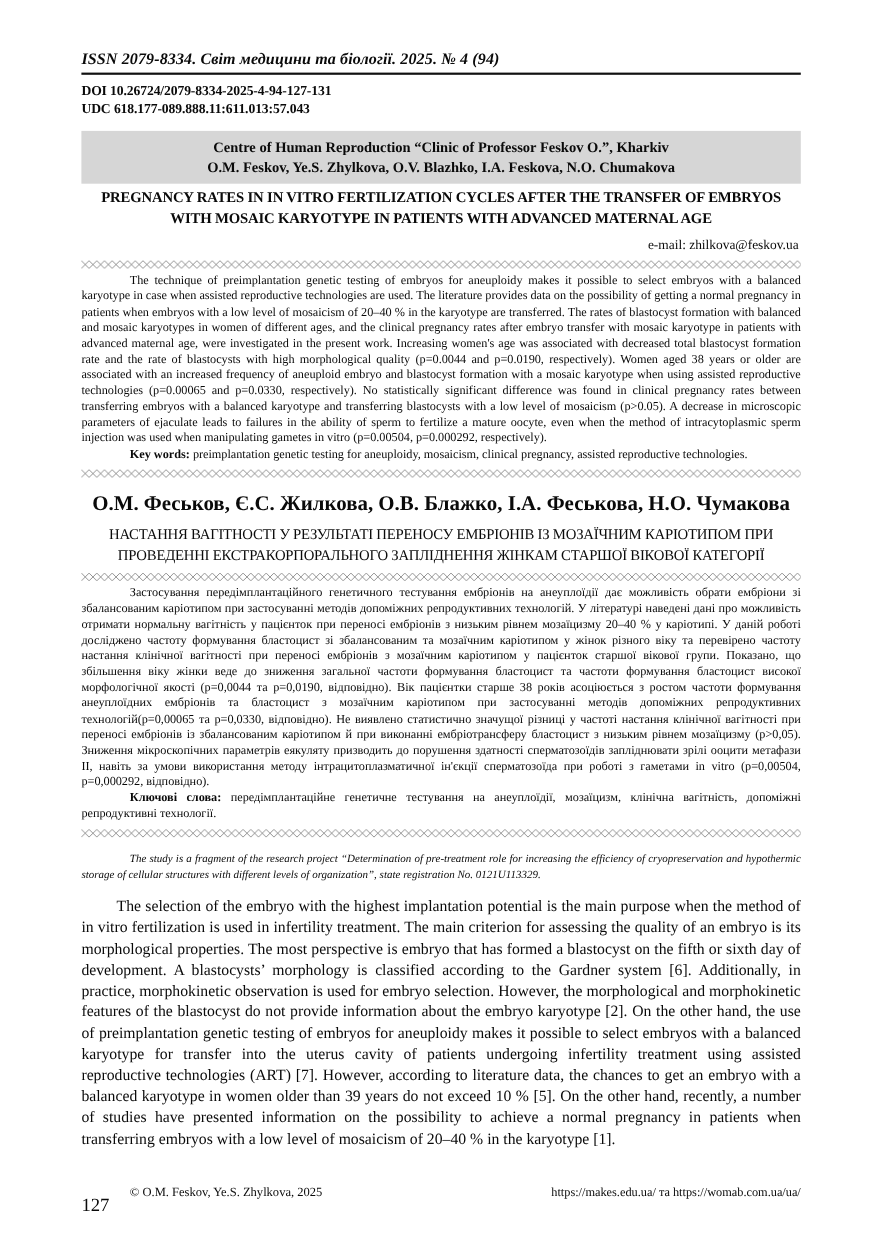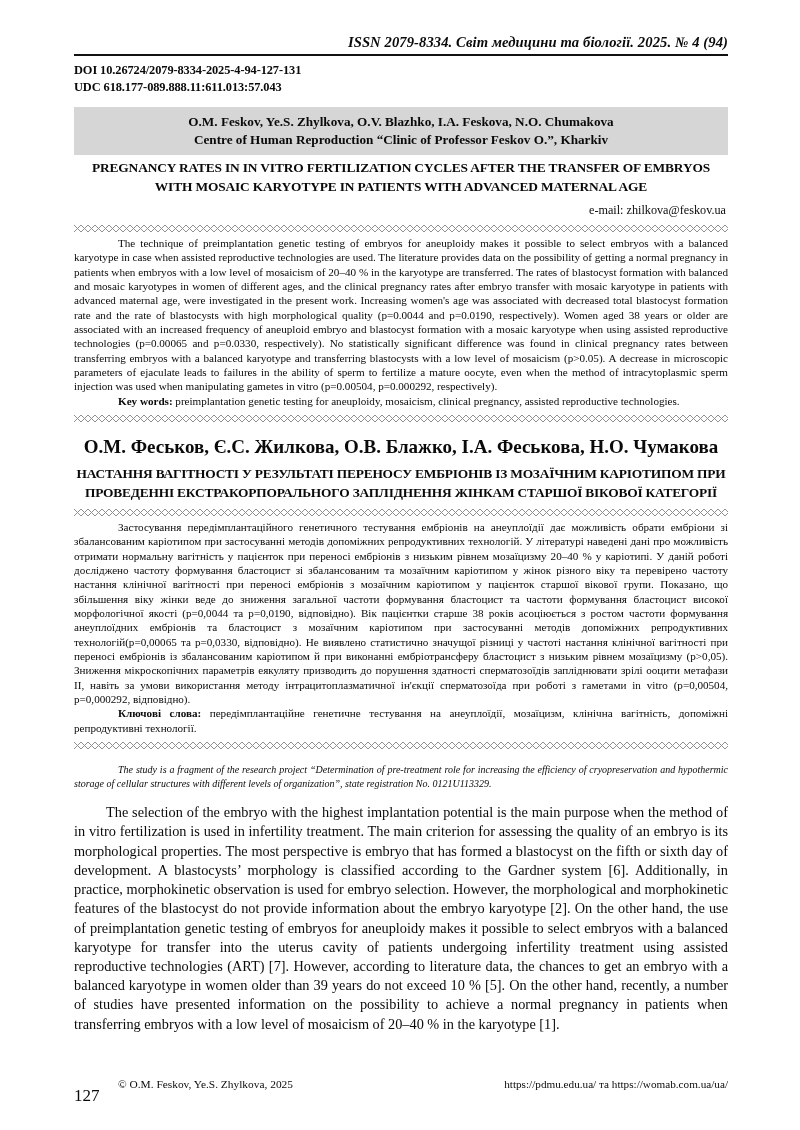--- a/index.html
+++ b/index.html
@@ -24,26 +24,25 @@
   }
   .inner {
     position: absolute;
     left: 74px;
     top: 0;
     width: 654px;
   }
 
   
   .runhead {
-    text-align: right;
     font-style: italic;
     font-weight: bold;
     font-size: 14.6px;
     letter-spacing: 0.1px;
-    padding-top: 34px;
+    padding-top: 46px;
     padding-bottom: 3px;
   }
   .rule {
     border-bottom: 2px solid #111;
     width: 100%;
     margin-bottom: 6px;
   }
 
   
   .doi-block {
@@ -109,21 +108,21 @@
 
   
   .ua-authors {
     text-align: center;
     font-weight: bold;
     font-size: 19px;
     margin-top: 14px;
   }
   .ua-title {
     text-align: center;
-    font-weight: bold;
+    font-weight: normal;
     font-size: 13.4px;
     line-height: 1.38;
     letter-spacing: -0.2px;
     margin-top: 7px;
   }
 
   
   .note {
     font-style: italic;
     font-size: 10px;
@@ -179,22 +178,22 @@
 
     <div class="runhead">ISSN 2079-8334. Світ медицини та біології. 2025. № 4 (94)</div>
     <div class="rule"></div>
 
     <div class="doi-block">
       <div>DOI 10.26724/2079-8334-2025-4-94-127-131</div>
       <div>UDC 618.177-089.888.11:611.013:57.043</div>
     </div>
 
     <div class="author-band">
+      <div>Centre of Human Reproduction “Clinic of Professor Feskov O.”, Kharkiv</div>
       <div>O.M. Feskov, Ye.S. Zhylkova, O.V. Blazhko, I.A. Feskova, N.O. Chumakova</div>
-      <div>Centre of Human Reproduction “Clinic of Professor Feskov O.”, Kharkiv</div>
     </div>
 
     <div class="art-title">PREGNANCY RATES IN IN VITRO FERTILIZATION CYCLES AFTER THE TRANSFER OF EMBRYOS WITH MOSAIC KARYOTYPE IN PATIENTS WITH ADVANCED MATERNAL AGE</div>
 
     <div class="email">e-mail: zhilkova@feskov.ua</div>
 
     <div class="wavy"></div>
 
     <div class="abstract">
       <p class="ind">The technique of preimplantation genetic testing of embryos for aneuploidy makes it possible to select embryos with a balanced karyotype in case when assisted reproductive technologies are used. The literature provides data on the possibility of getting a normal pregnancy in patients when embryos with a low level of mosaicism of 20–40 % in the karyotype are transferred. The rates of blastocyst formation with balanced and mosaic karyotypes in women of different ages, and the clinical pregnancy rates after embryo transfer with mosaic karyotype in patients with advanced maternal age, were investigated in the present work. Increasing women's age was associated with decreased total blastocyst formation rate and the rate of blastocysts with high morphological quality (p=0.0044 and p=0.0190, respectively). Women aged 38 years or older are associated with an increased frequency of aneuploid embryo and blastocyst formation with a mosaic karyotype when using assisted reproductive technologies (p=0.00065 and p=0.0330, respectively). No statistically significant difference was found in clinical pregnancy rates between transferring embryos with a balanced karyotype and transferring blastocysts with a low level of mosaicism (p&gt;0.05). A decrease in microscopic parameters of ejaculate leads to failures in the ability of sperm to fertilize a mature oocyte, even when the method of intracytoplasmic sperm injection was used when manipulating gametes in vitro (p=0.00504, p=0.000292, respectively).</p>
@@ -221,15 +220,15 @@
 
     <div class="body-text">
       <p>The selection of the embryo with the highest implantation potential is the main purpose when the method of in vitro fertilization is used in infertility treatment. The main criterion for assessing the quality of an embryo is its morphological properties. The most perspective is embryo that has formed a blastocyst on the fifth or sixth day of development. A blastocysts’ morphology is classified according to the Gardner system [6]. Additionally, in practice, morphokinetic observation is used for embryo selection. However, the morphological and morphokinetic features of the blastocyst do not provide information about the embryo karyotype [2]. On the other hand, the use of preimplantation genetic testing of embryos for aneuploidy makes it possible to select embryos with a balanced karyotype for transfer into the uterus cavity of patients undergoing infertility treatment using assisted reproductive technologies (ART) [7]. However, according to literature data, the chances to get an embryo with a balanced karyotype in women older than 39 years do not exceed 10 % [5]. On the other hand, recently, a number of studies have presented information on the possibility to achieve a normal pregnancy in patients when transferring embryos with a low level of mosaicism of 20–40 % in the karyotype [1].</p>
     </div>
 
   </div>
 
   <div class="footer">
     <div class="copy">©  O.M. Feskov, Ye.S. Zhylkova, 2025</div>
     <div class="pageno">127</div>
-    <div class="links">https://pdmu.edu.ua/ та https://womab.com.ua/ua/</div>
+    <div class="links">https://makes.edu.ua/ та https://womab.com.ua/ua/</div>
   </div>
 </div>
 
 </body></html>

